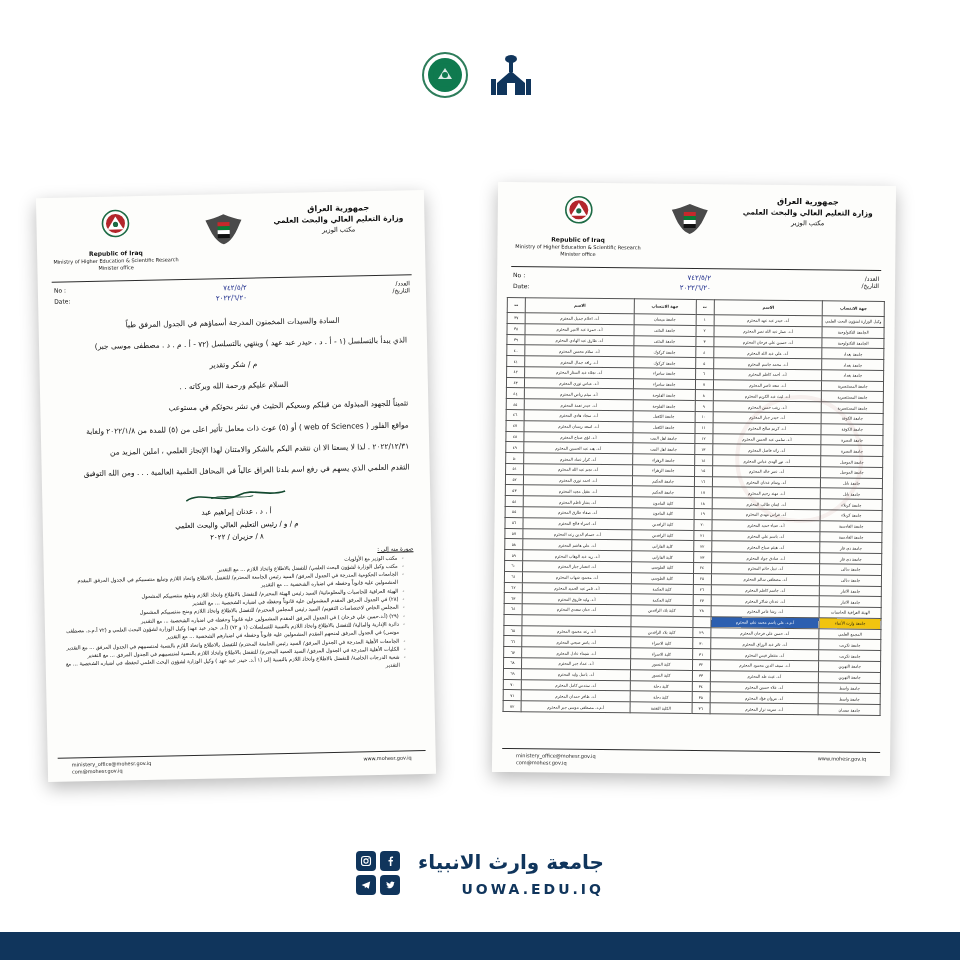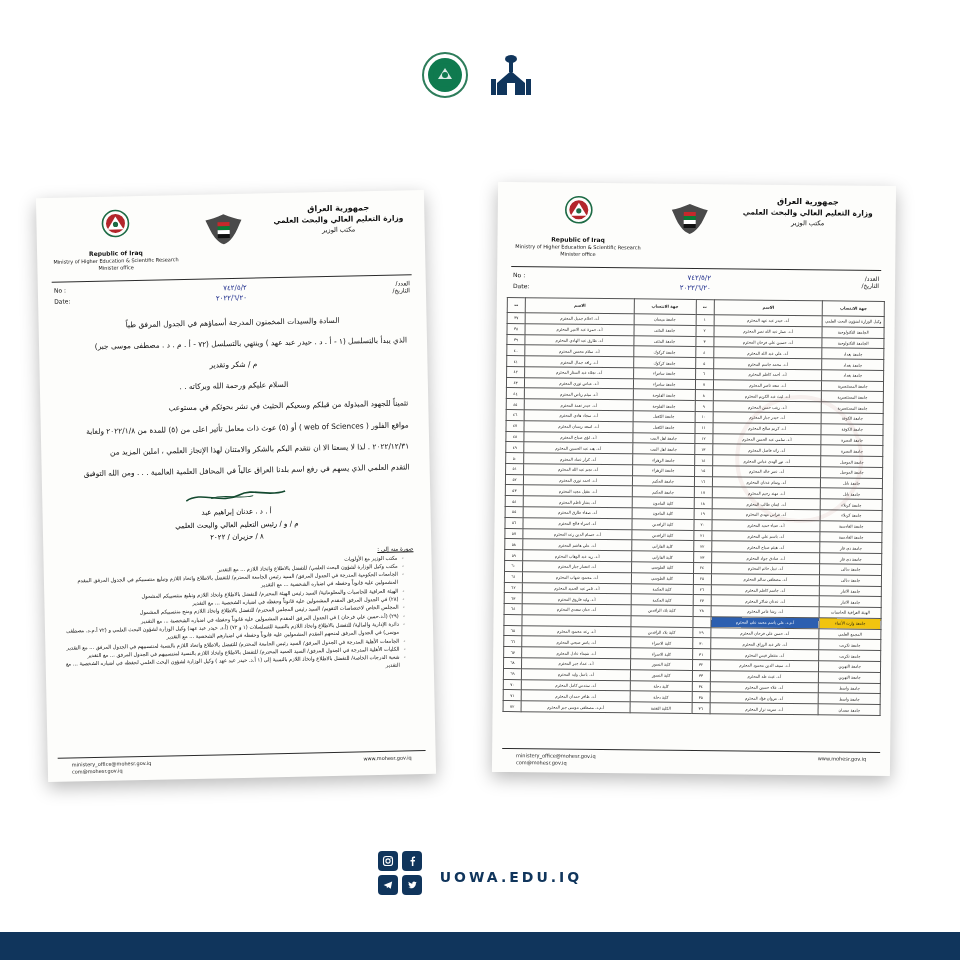--- a/index.html
+++ b/index.html
@@ -690,18 +690,19 @@
           </svg>
         </div>
         <div class="soc">
           <svg width="12" height="12" viewBox="0 0 12 12" aria-hidden="true">
             <path d="M10.6 3.3c-.3.15-.7.25-1 .3.35-.2.6-.55.75-.95-.35.2-.7.35-1.1.4a1.73 1.73 0 0 0-2.95 1.58C4.9 4.5 3.6 3.8 2.7 2.7c-.5.85-.1 1.95.65 2.4-.3 0-.55-.1-.8-.2 0 .85.6 1.6 1.4 1.75-.25.07-.5.08-.78.03.22.7.87 1.2 1.63 1.22-.72.56-1.6.8-2.5.7a4.9 4.9 0 0 0 2.65.77c3.2 0 4.95-2.65 4.95-4.95v-.22c.35-.25.63-.55.7-.9z" fill="#fff"></path>
           </svg>
         </div>
       </div>
     </div>
     <div class="brand-text">
+      <div class="brand-ar">جامعة وارث الانبياء</div>
       <div class="brand-url">UOWA.EDU.IQ</div>
     </div>
   </div>
 
   <div class="bottom-bar"></div>
 </div>
 
 </body></html>

